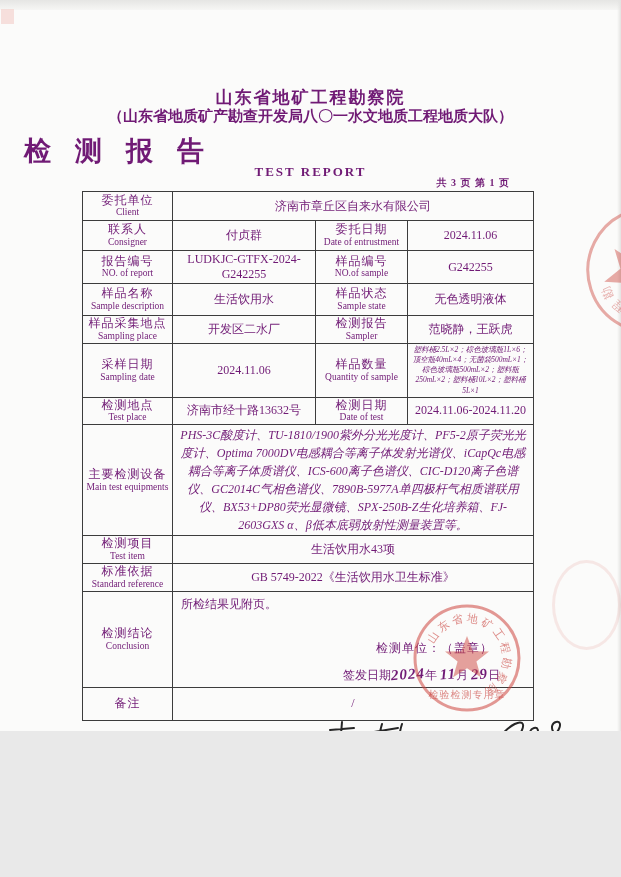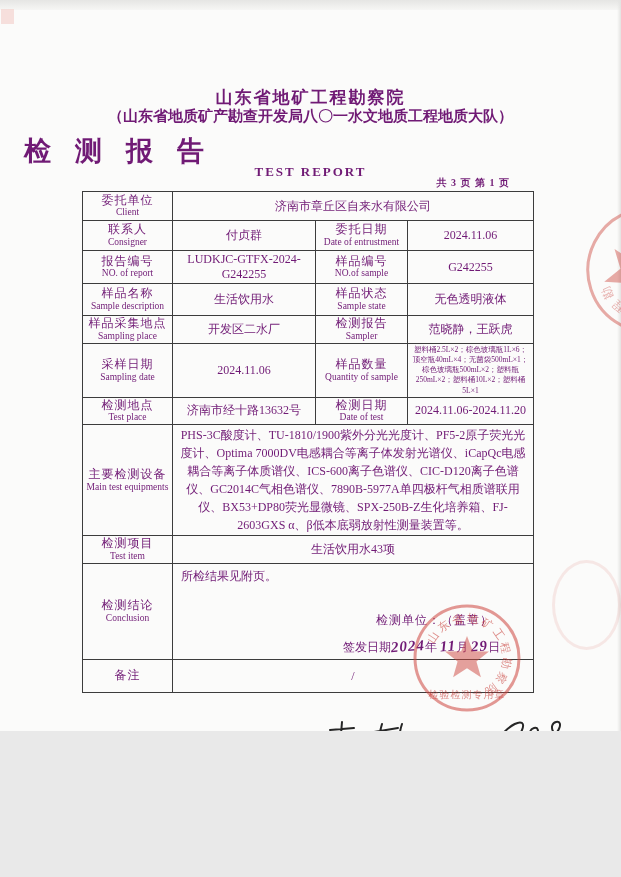--- a/index.html
+++ b/index.html
@@ -30,22 +30,22 @@
     border-collapse:collapse; table-layout:fixed;border-radius:17px; }
   table.report td {
     border:1px solid #3c3c3c; font-size:12px; text-align:center;
     vertical-align:middle; padding:1px 3px; overflow:hidden;
   }
   td.lbl { line-height:1.15; }
   .lbl .zh { display:block; font-size:12px; letter-spacing:1px; }
   .lbl .en { display:block; font-size:9.5px; white-space:nowrap; }
   td.val { font-size:12px; }
   td.val-left { text-align:left; padding:3px 6px; }
-  .tiny { font-size:7.5px; line-height:1.35; text-align:center; display:block; }
-  .equip { font-size:12px; line-height:1.5; text-align:justify; }
+  .tiny { font-size:7.5px; line-height:1.35; text-align:center; display:block;font-style:italic; }
+  .equip { font-size:12px; line-height:1.5; text-align:justify;font-style:italic; }
   tr.r1{height:29px} tr.r2{height:33px} tr.r3{height:30px} tr.r4{height:25px}
   tr.r5{height:30px} tr.r6{height:32px} tr.r7{height:28px} tr.r8{height:39px}
   tr.r9{height:26px} tr.r10{height:74px} tr.r11{height:26px} tr.r12{height:26px}
   tr.r13{height:96px} tr.r14{height:33px}
 
   td.concl-cell { position:relative; vertical-align:top; text-align:left; }
   .concl-note { position:absolute; left:8px; top:4px; font-size:12px; }
   .concl-unit { position:absolute; left:203px; top:48px; font-size:12px; letter-spacing:1px; }
   .concl-date { position:absolute; left:170px; top:74px; font-size:12px; }
   .hand { display:inline-block; font-style:italic; font-weight:bold; font-size:15px;
@@ -171,20 +171,27 @@
         <span class="en">Main test equipments</span>
       </td>
       <td class="val-left equip" colspan="3">PHS-3C酸度计、TU-1810/1900紫外分光光度计、PF5-2原子荧光光度计、Optima 7000DV电感耦合等离子体发射光谱仪、iCapQc电感耦合等离子体质谱仪、ICS-600离子色谱仪、CIC-D120离子色谱仪、GC2014C气相色谱仪、7890B-5977A单四极杆气相质谱联用仪、BX53+DP80荧光显微镜、SPX-250B-Z生化培养箱、FJ-2603GXS α、β低本底弱放射性测量装置等。</td>
     </tr>
     <tr class="r11">
       <td class="lbl">
         <span class="zh">检测项目</span>
         <span class="en">Test item</span>
       </td>
       <td class="val" colspan="3">生活饮用水43项</td>
+    </tr>
+    <tr class="r12">
+      <td class="lbl">
+        <span class="zh">标准依据</span>
+        <span class="en">Standard reference</span>
+      </td>
+      <td class="val" colspan="3">GB 5749-2022《生活饮用水卫生标准》</td>
     </tr>
     <tr class="r13">
       <td class="lbl">
         <span class="zh">检测结论</span>
         <span class="en">Conclusion</span>
       </td>
       <td class="concl-cell" colspan="3">
         <span class="concl-note">所检结果见附页。</span>
         <span class="concl-unit">检测单位：（盖章）</span>
         <span class="concl-date">

